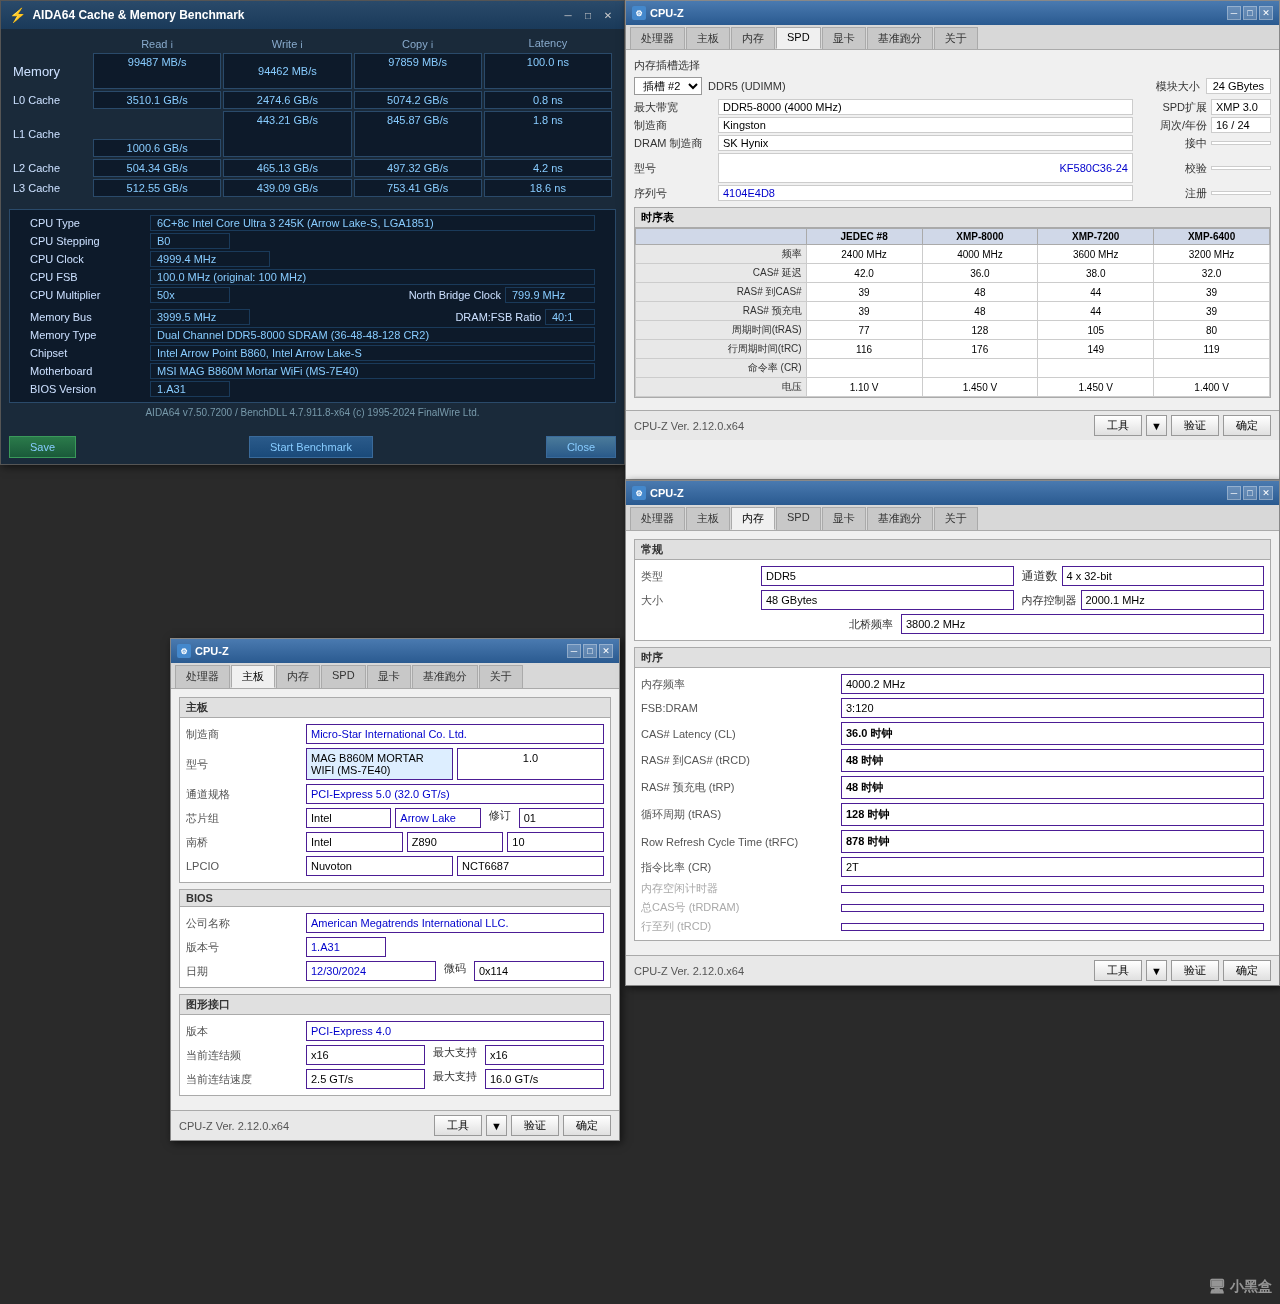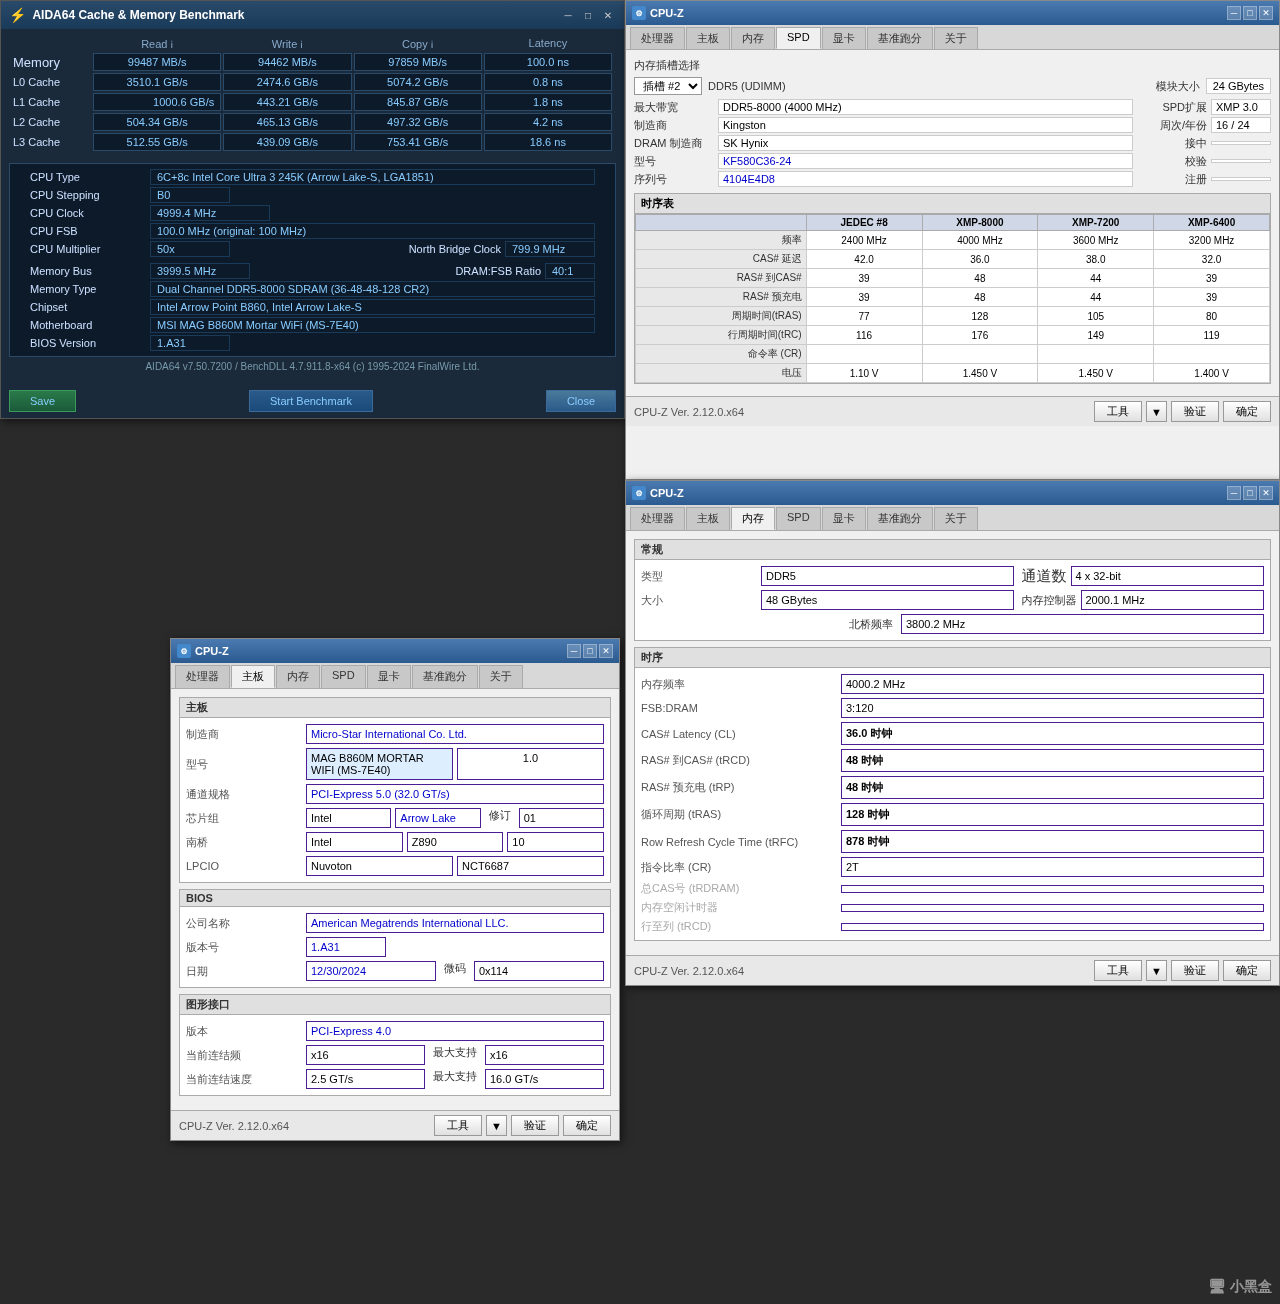--- a/index.html
+++ b/index.html
@@ -382,38 +382,38 @@
         </div>
         <div style="flex:1; text-align:center; color:#88aacc; font-size:11px;">Latency</div>
       </div>
     </div>
 
     <div id="bench-rows">
         <div style="display: flex; align-items: center; margin-bottom: 2px; padding: 0px 4px;">
       <div style="width:80px; color:#cce0ff; font-size:13px;">Memory</div>
       <div style="flex:1; display:flex; gap:2px;">
         <div style="flex:1; background:#0d1a2a; border:1px solid #2a4a6a; color:#88ccff; padding:2px 6px; text-align:center; font-size:11px;">99487 MB/s</div>
-        <div style="flex:1; background:#0d1a2a; border:1px solid #2a4a6a; color:#88ccff; padding:2px 6px; text-align:center; font-size:11px;">94462 MB/s</div>
+        <div style="flex:1; background:#0d1a2a; border:1px solid #2a4a6a; color:#88ccff; padding:11px 6px; text-align:center; font-size:11px;">94462 MB/s</div>
         <div style="flex:1; background:#0d1a2a; border:1px solid #2a4a6a; color:#88ccff; padding:2px 6px; text-align:center; font-size:11px;">97859 MB/s</div>
         <div style="flex:1; background:#0d1a2a; border:1px solid #2a4a6a; color:#88ccff; padding:2px 6px; text-align:center; font-size:11px;">100.0 ns</div>
       </div>
     </div>
         <div style="display: flex; align-items: center; margin-bottom: 2px; padding: 0px 4px;">
       <div style="width:80px; color:#cce0ff; font-size:11px;">L0 Cache</div>
       <div style="flex:1; display:flex; gap:2px;">
         <div style="flex:1; background:#0d1a2a; border:1px solid #2a4a6a; color:#88ccff; padding:2px 6px; text-align:center; font-size:11px;">3510.1 GB/s</div>
         <div style="flex:1; background:#0d1a2a; border:1px solid #2a4a6a; color:#88ccff; padding:2px 6px; text-align:center; font-size:11px;">2474.6 GB/s</div>
         <div style="flex:1; background:#0d1a2a; border:1px solid #2a4a6a; color:#88ccff; padding:2px 6px; text-align:center; font-size:11px;">5074.2 GB/s</div>
         <div style="flex:1; background:#0d1a2a; border:1px solid #2a4a6a; color:#88ccff; padding:2px 6px; text-align:center; font-size:11px;">0.8 ns</div>
       </div>
     </div>
         <div style="display: flex; align-items: center; margin-bottom: 2px; padding: 0px 4px;">
       <div style="width:80px; color:#cce0ff; font-size:11px;">L1 Cache</div>
       <div style="flex:1; display:flex; gap:2px;">
-        <div style="flex:1; background:#0d1a2a; border:1px solid #2a4a6a; color:#88ccff; padding:2px 6px; text-align:right; font-size:11px;">1000.6 GB/s</div>
+        <div style="flex:1; background:#0d1a2a; border:1px solid #2a4a6a; color:#88ccff; padding:2px 6px; text-align:center; font-size:11px;margin-top:28px;">1000.6 GB/s</div>
         <div style="flex:1; background:#0d1a2a; border:1px solid #2a4a6a; color:#88ccff; padding:2px 6px; text-align:center; font-size:11px;">443.21 GB/s</div>
         <div style="flex:1; background:#0d1a2a; border:1px solid #2a4a6a; color:#88ccff; padding:2px 6px; text-align:center; font-size:11px;">845.87 GB/s</div>
         <div style="flex:1; background:#0d1a2a; border:1px solid #2a4a6a; color:#88ccff; padding:2px 6px; text-align:center; font-size:11px;">1.8 ns</div>
       </div>
     </div>
         <div style="display: flex; align-items: center; margin-bottom: 2px; padding: 0px 4px;">
       <div style="width:80px; color:#cce0ff; font-size:11px;">L2 Cache</div>
       <div style="flex:1; display:flex; gap:2px;">
         <div style="flex:1; background:#0d1a2a; border:1px solid #2a4a6a; color:#88ccff; padding:2px 6px; text-align:center; font-size:11px;">504.34 GB/s</div>
         <div style="flex:1; background:#0d1a2a; border:1px solid #2a4a6a; color:#88ccff; padding:2px 6px; text-align:center; font-size:11px;">465.13 GB/s</div>
@@ -553,21 +553,21 @@
       <span style="width:60px; border:1px solid #ccc; padding:1px 4px; font-size:11px; background:white;">16 / 24</span>
     </div>
     <div style="display:flex; gap:4px; margin-bottom:2px; align-items:center;">
       <span style="width:80px; font-size:11px; color:#333;">DRAM 制造商</span>
       <span style="flex:1; border:1px solid #ccc; padding:1px 4px; font-size:11px; background:white;">SK Hynix</span>
       <span style="width:70px; font-size:11px; color:#333; text-align:right;">接中</span>
       <span style="width:60px; border:1px solid #ccc; padding:1px 4px; font-size:11px; background:white;"></span>
     </div>
     <div style="display:flex; gap:4px; margin-bottom:2px; align-items:center;">
       <span style="width:80px; font-size:11px; color:#333;">型号</span>
-      <span style="flex:1; border:1px solid #ccc; padding:1px 4px; font-size:11px; background:white; color:#0000cc;">KF580C36-24</span>
+      <span style="flex:1; border:1px solid #ccc; padding:8px 4px; font-size:11px; background:white; color:#0000cc;text-align:right;">KF580C36-24</span>
       <span style="width:70px; font-size:11px; color:#333; text-align:right;">校验</span>
       <span style="width:60px; border:1px solid #ccc; padding:1px 4px; font-size:11px; background:white;"></span>
     </div>
     <div style="display:flex; gap:4px; margin-bottom:6px; align-items:center;">
       <span style="width:80px; font-size:11px; color:#333;">序列号</span>
       <span style="flex:1; border:1px solid #ccc; padding:1px 4px; font-size:11px; background:white; color:#0000cc;">4104E4D8</span>
       <span style="width:70px; font-size:11px; color:#333; text-align:right;">注册</span>
       <span style="width:60px; border:1px solid #ccc; padding:1px 4px; font-size:11px; background:white;"></span>
     </div>
 
@@ -807,21 +807,21 @@
   <div class="cpuz-content">
 
     <div class="cpuz-group">
       <div class="cpuz-group-title">常规</div>
       <div class="cpuz-group-content">
         <div class="cpuz-row">
           <div class="cpuz-row-label">类型</div>
           <div style="flex:1; display:flex; gap:8px;">
             <div class="cpuz-row-value" style="width:80px;">DDR5</div>
             <div style="flex:1; display:flex; align-items:center; gap:4px;">
-              <span style="font-size:15px; color:#333;">通道数</span>
+              <span style="font-size:12px; color:#333;">通道数</span>
               <div class="cpuz-row-value" style="width:80px;">4 x 32-bit</div>
             </div>
           </div>
         </div>
         <div class="cpuz-row">
           <div class="cpuz-row-label">大小</div>
           <div style="flex:1; display:flex; gap:8px;">
             <div class="cpuz-row-value" style="width:80px;">48 GBytes</div>
             <div style="flex:1; display:flex; align-items:center; gap:4px;">
               <span style="font-size:11px; color:#333;">内存控制器</span>
@@ -871,25 +871,25 @@
         </div>
         <div class="cpuz-row">
           <div class="cpuz-row-label" style="width:200px;">Row Refresh Cycle Time (tRFC)</div>
           <div class="cpuz-row-value" style="width:100px; font-weight:bold;">878 时钟</div>
         </div>
         <div class="cpuz-row">
           <div class="cpuz-row-label" style="width:200px;">指令比率 (CR)</div>
           <div class="cpuz-row-value" style="width:100px;">2T</div>
         </div>
         <div class="cpuz-row">
+          <div class="cpuz-row-label" style="width:200px; color:#aaa;">内存空闲计时器</div>
+          <div class="cpuz-row-value" style="width:100px;"></div>
+        </div>
+        <div class="cpuz-row">
           <div class="cpuz-row-label" style="width:200px; color:#aaa;">总CAS号 (tRDRAM)</div>
-          <div class="cpuz-row-value" style="width:100px;"></div>
-        </div>
-        <div class="cpuz-row">
-          <div class="cpuz-row-label" style="width:200px; color:#aaa;">内存空闲计时器</div>
           <div class="cpuz-row-value" style="width:100px;"></div>
         </div>
         <div class="cpuz-row">
           <div class="cpuz-row-label" style="width:200px; color:#aaa;">行至列 (tRCD)</div>
           <div class="cpuz-row-value" style="width:100px;"></div>
         </div>
       </div>
     </div>
   </div>
   <div class="cpuz-footer">

